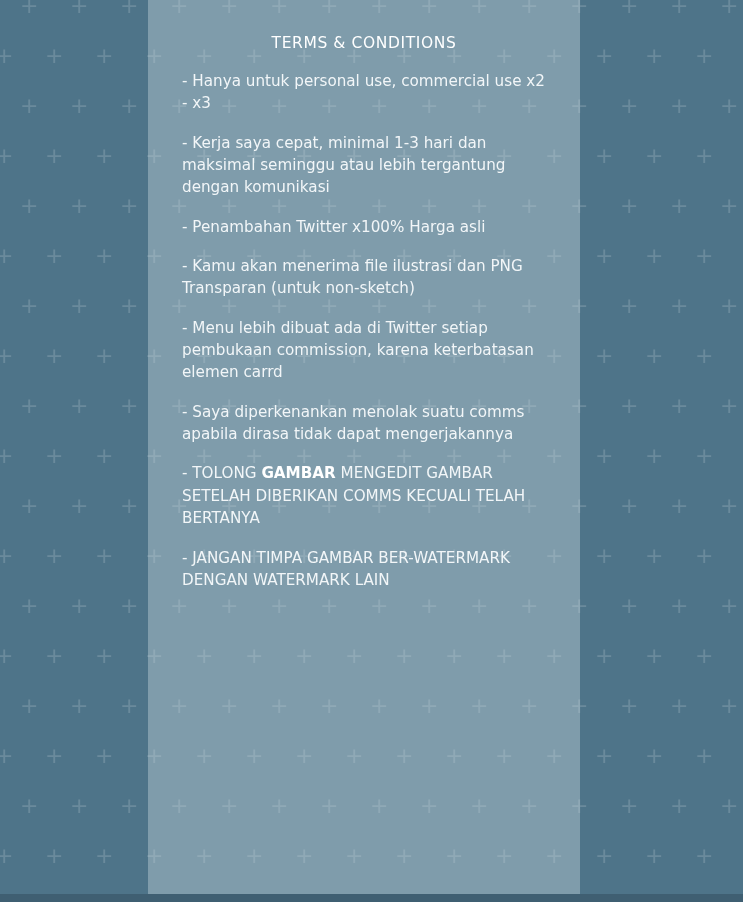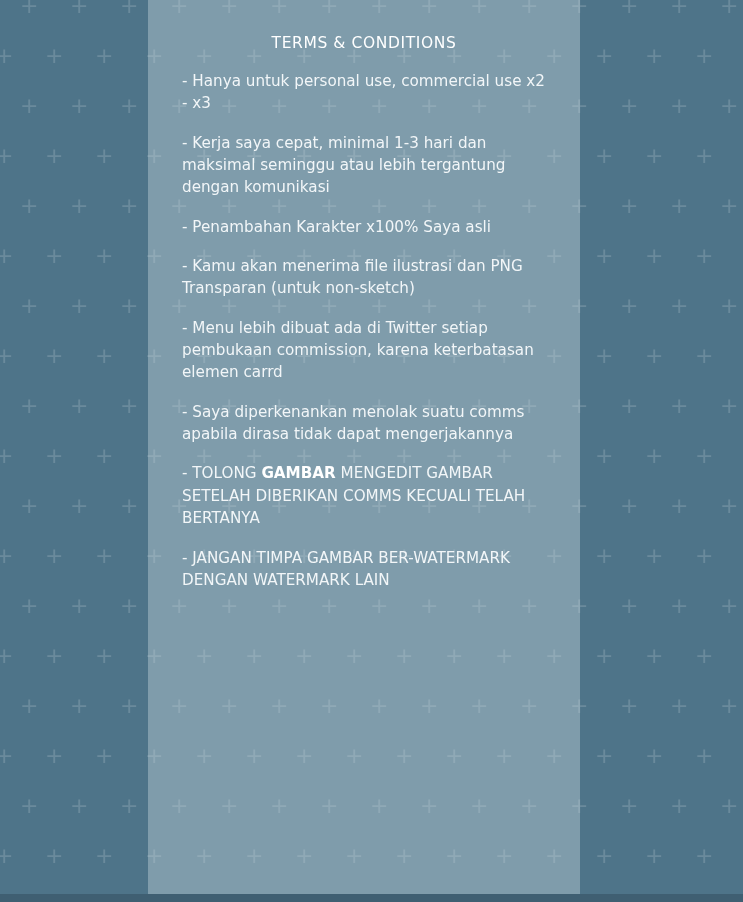--- a/index.html
+++ b/index.html
@@ -383,21 +383,21 @@
       <span class="plus" style="left: 620px; top: 895px;">+</span>
       <span class="plus" style="left: 670px; top: 895px;">+</span>
       <span class="plus" style="left: 720px; top: 895px;">+</span>
     </div>
 
   <div class="card">
     <h1 class="card-title">TERMS &amp; CONDITIONS</h1>
     <ul class="terms-list" id="terms-list">
         <li class="term-item">- Hanya untuk personal use, commercial use x2 - x3</li>
         <li class="term-item">- Kerja saya cepat, minimal 1-3 hari dan maksimal seminggu atau lebih tergantung dengan komunikasi</li>
-        <li class="term-item">- Penambahan Karakter x100% Saya asli</li>
+        <li class="term-item">- Penambahan Twitter x100% Harga asli</li>
         <li class="term-item">- Kamu akan menerima file ilustrasi dan PNG Transparan (untuk non-sketch)</li>
         <li class="term-item">- Menu lebih dibuat ada di Twitter setiap pembukaan commission, karena keterbatasan elemen carrd</li>
         <li class="term-item">- Saya diperkenankan menolak suatu comms apabila dirasa tidak dapat mengerjakannya</li>
         <li class="term-item">- TOLONG <b>GAMBAR</b> MENGEDIT GAMBAR SETELAH DIBERIKAN COMMS KECUALI TELAH BERTANYA</li>
         <li class="term-item">- JANGAN TIMPA GAMBAR BER-WATERMARK DENGAN WATERMARK LAIN</li>
       </ul>
   </div>
 
   <div class="bottom-strip"></div>
 </div>

